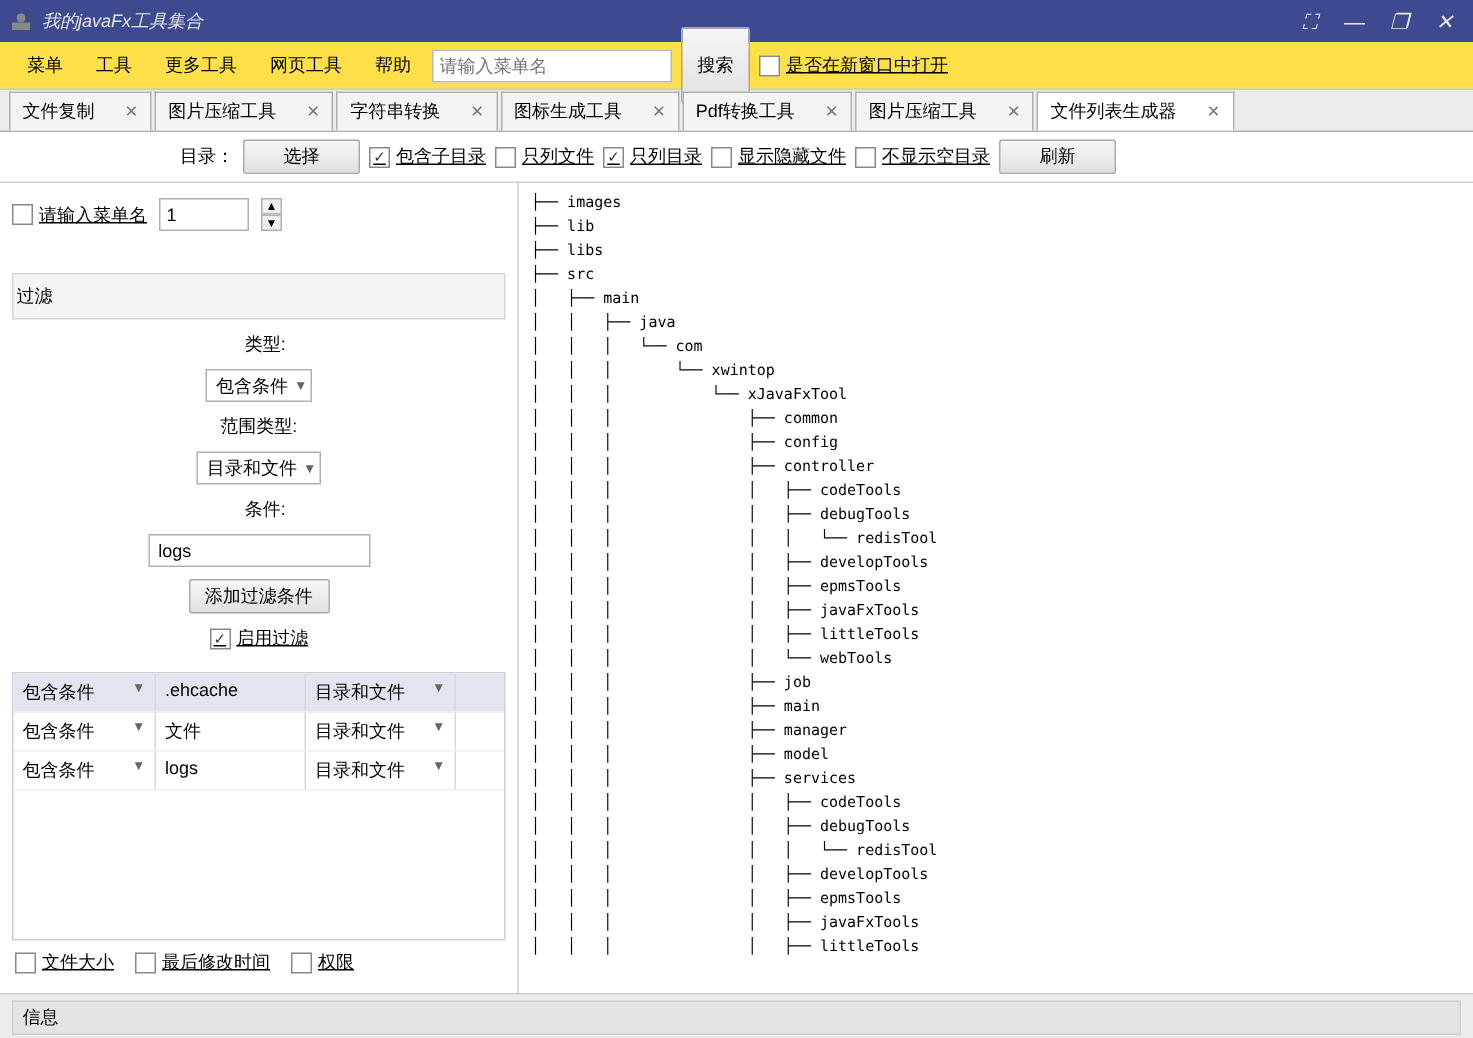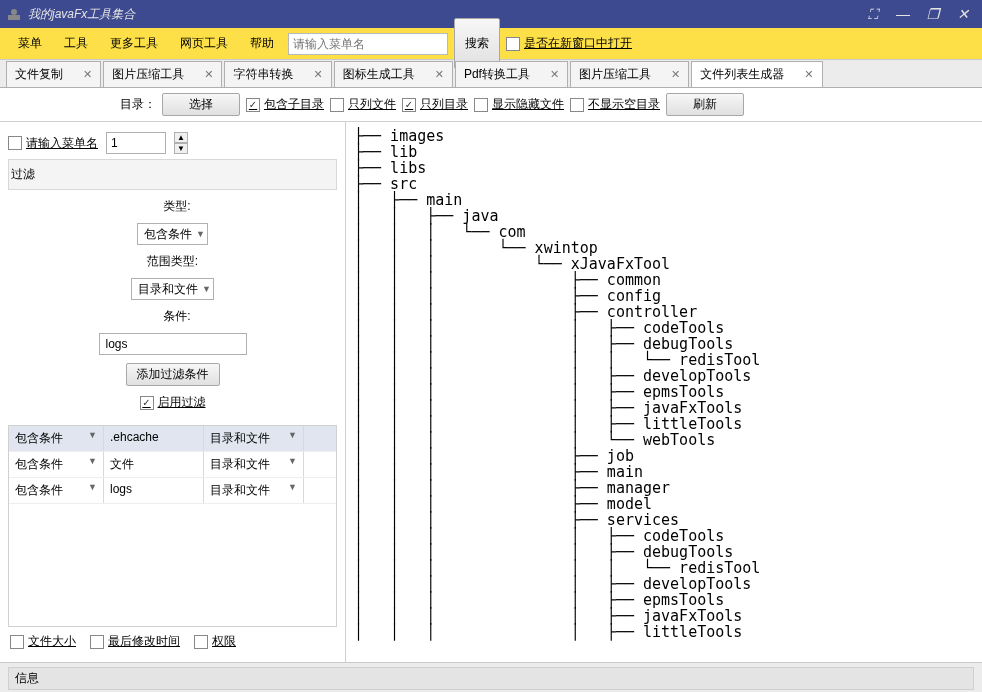--- a/index.html
+++ b/index.html
@@ -22,37 +22,37 @@
 .toolbar-row { background:#fff; height:34px; display:flex; align-items:center; padding:0 50px 0 120px; gap:6px; border-bottom:1px solid #d0d0d0;}
 .toolbar-row label { white-space:nowrap;}
 .toolbar-row input.path { width:170px; height:22px; border:1px solid #b0b0b0; padding:2px 4px;}
 .toolbar-row button { padding:2px 26px; border:1px solid #a8a8a8; background:linear-gradient(#f7f7f7,#e0e0e0); cursor:pointer; border-radius:2px;}
 .content { display:flex; height: 540px; }
 .left-panel { width: 346px; background:#fff; border-right:1px solid #d0d0d0; display:flex; flex-direction:column; padding:6px 8px;}
 .depth-row { display:flex; align-items:center; gap:8px; padding:4px 0;}
 .depth-input { width:60px; height:22px; border:1px solid #b0b0b0; padding:2px 4px; text-align:left;}
 .spinner-btns { display:flex; flex-direction:column;}
 .spinner-btns span { font-size:8px; border:1px solid #b0b0b0; width:14px; height:11px; display:flex; align-items:center; justify-content:center; cursor:pointer; background:#f0f0f0;}
-.filter-title { padding:6px 2px; background:#f4f4f4; border:1px solid #d8d8d8; margin-top:1px;}
+.filter-title { padding:6px 2px; background:#f4f4f4; border:1px solid #d8d8d8; margin-top:24px;}
 .filter-body { padding:8px 2px; display:flex; flex-direction:column; gap:8px;}
 .filter-row { display:flex; align-items:center; gap:8px;flex-direction:column;}
 .filter-row label { width:36px; text-align:right;}
 .combo { display:flex; align-items:center; border:1px solid #b0b0b0; background:#fff; height:22px; padding:0 2px 0 6px; gap:4px;}
 .combo .arrow { font-size:9px; color:#666;}
 .text-input { width:148px; height:22px; border:1px solid #b0b0b0; padding:2px 6px;}
 .btn-small { padding:2px 10px; border:1px solid #a8a8a8; background:linear-gradient(#f7f7f7,#e0e0e0); cursor:pointer; border-radius:2px;}
 .table { border:1px solid #d0d0d0; margin-top:6px; flex:1; overflow:auto;}
 .table-header { display:flex; background:linear-gradient(#f8f8f8,#e8e8e8); border-bottom:1px solid #c0c0c0;}
 .th, .td { padding:4px 6px; border-right:1px solid #d8d8d8;}
 .col1 { width:95px;} .col2 { width:100px;} .col3 { width:100px;}
 .tr { display:flex; border-bottom:1px solid #eee;}
 .tr.selected { background:#e0e5f0;}
 .td .mini-arrow { float:right; font-size:9px; color:#666;}
 .bottom-checks { display:flex; align-items:flex-start; gap:14px; padding:6px 2px;}
-.right-panel { flex:1; background:#fff; padding:6px 8px; overflow:auto; font-family: Consolas, monospace; font-size:15px; line-height:16px; white-space:pre;}
+.right-panel { flex:1; background:#fff; padding:6px 8px; overflow:auto; font-family: Consolas, monospace; font-size:10px; line-height:16px; white-space:pre;}
 .info-bar { background:#ececec; border-top:1px solid #c9c9c9; padding:4px 8px;}
 .info-title { background:#e4e4e4; border:1px solid #d0d0d0; padding:2px 6px; margin-bottom:4px;}
 </style>
 </head>
 <body>
 
 <div class="titlebar">
   <span class="icon">
     <svg width="14" height="14" viewBox="0 0 14 14">
         <rect x="1" y="8" width="12" height="5" fill="#888"></rect>

